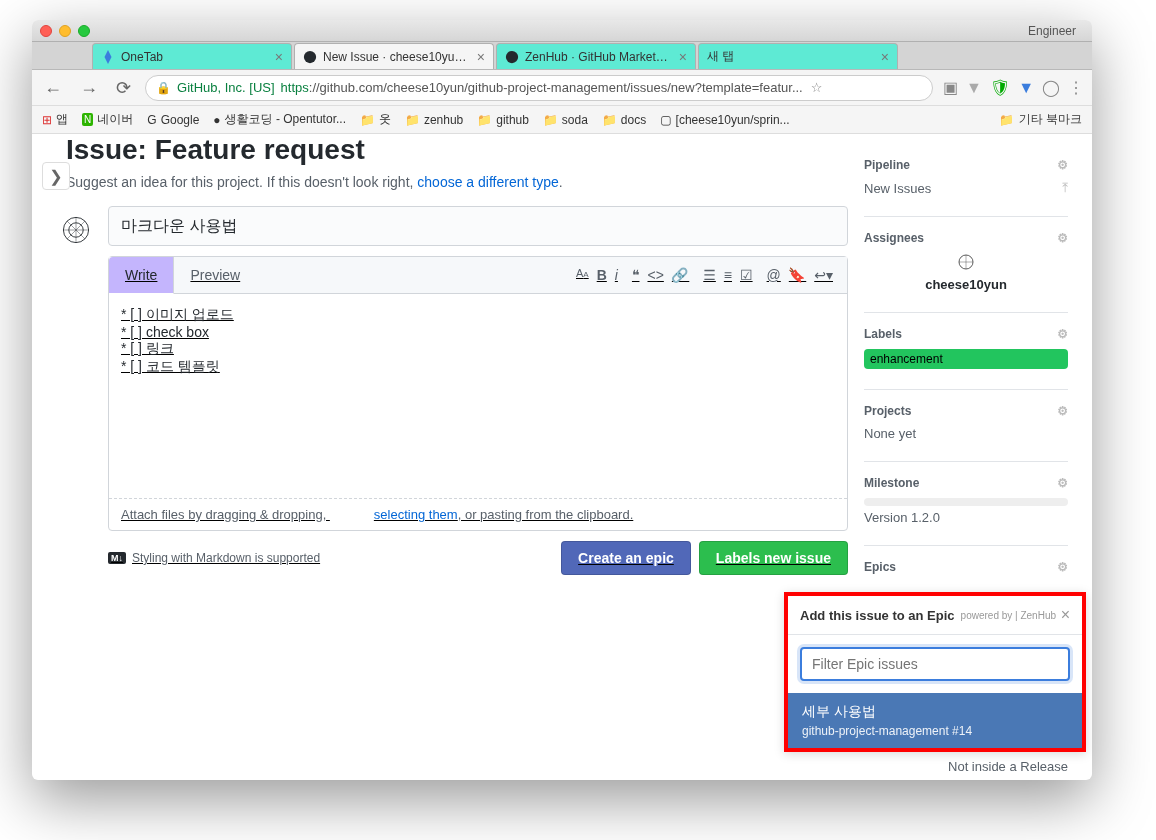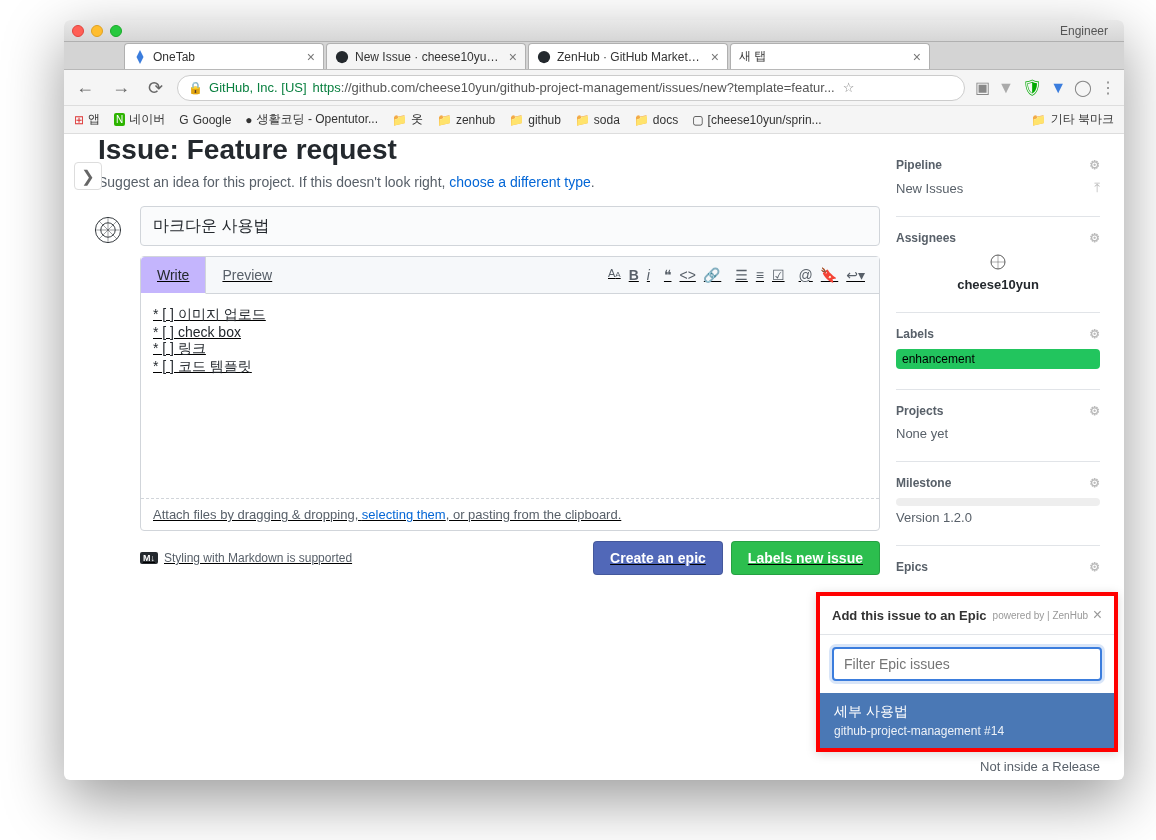--- a/index.html
+++ b/index.html
@@ -1,31 +1,31 @@
 <!DOCTYPE html>
 <html><head>
 <meta charset="utf-8">
 <style>
 * { margin: 0; padding: 0; box-sizing: border-box; }
 body { font-family: -apple-system, BlinkMacSystemFont, "Segoe UI", Helvetica, Arial, sans-serif; background: #fff; width: 1156px; height: 840px; position: relative; }
 
-.window-shadow { position: absolute; top: 20px; left: 64px; width: 1060px; height: 760px; border-radius: 6px; box-shadow: 0 20px 60px rgba(0,0,0,0.4); background: #fff; overflow: hidden; }
+.window-shadow { position: absolute; top: 20px; left: 32px; width: 1060px; height: 760px; border-radius: 6px; box-shadow: 0 20px 60px rgba(0,0,0,0.4); background: #fff; overflow: hidden; }
 
 
 .titlebar { height: 22px; background: linear-gradient(#e8e8e8, #d6d6d6); display: flex; align-items: center; padding: 0 8px; border-bottom: 1px solid #b0b0b0; }
 .traffic { display: flex; gap: 7px; }
 .dot { width: 12px; height: 12px; border-radius: 50%; }
 .dot.red { background: #ff5f56; border: 0.5px solid #e0443e; }
 .dot.yellow { background: #ffbd2e; border: 0.5px solid #dea123; }
 .dot.green { background: #27c93f; border: 0.5px solid #1aab29; }
 .titlebar-right { margin-left: auto; font-size: 12px; color: #555; padding-right: 8px; }
 
 
 .tabstrip { height: 28px; background: #d4d4d4; display: flex; align-items: flex-end; border-bottom: 1px solid #b8b8b8; padding-left: 60px; }
-.tab { height: 26px; background: #ffffff; border: 1px solid #b0b0b0; border-bottom: none; border-radius: 4px 4px 0 0; margin-right: 2px; display: flex; align-items: center; padding: 0 8px; font-size: 12px; color: #333; min-width: 0; max-width: 200px; flex: 1; }
+.tab { height: 26px; background: #5eead4; border: 1px solid #b0b0b0; border-bottom: none; border-radius: 4px 4px 0 0; margin-right: 2px; display: flex; align-items: center; padding: 0 8px; font-size: 12px; color: #333; min-width: 0; max-width: 200px; flex: 1; }
 .tab.active { background: #f5f5f5; }
 .tab-icon { width: 14px; height: 14px; margin-right: 6px; flex-shrink: 0; }
 .tab-title { white-space: nowrap; overflow: hidden; text-overflow: ellipsis; flex: 1; }
 .tab-close { margin-left: 6px; color: #777; font-size: 14px; }
 .new-tab { padding: 0 10px; color: #666; }
 
 
 .addrbar { height: 36px; background: #f5f5f5; display: flex; align-items: center; padding: 0 8px; border-bottom: 1px solid #ddd; gap: 10px; }
 .nav-btn { color: #666; font-size: 18px; padding: 0 4px; }
 .urlbox { flex: 1; height: 26px; background: #fff; border: 1px solid #ccc; border-radius: 14px; display: flex; align-items: center; padding: 0 10px; font-size: 13px; overflow: hidden; }
@@ -62,21 +62,21 @@
 .editor-box { margin-top: 10px; border: 1px solid #d1d5da; border-radius: 4px; }
 .editor-tabs { display: flex; align-items: center; background: #f6f8fa; border-bottom: 1px solid #d1d5da; }
 .ed-tab { padding: 10px 16px; font-size: 14px; color: #586069; border-right: 1px solid #d1d5da; }
 .ed-tab.active { background: #c4b5fd; color: #24292e; border-bottom: 1px solid #fff; margin-bottom: -1px; border-radius: 4px 0 0 0; }
 .toolbar-icons { margin-left: auto; display: flex; gap: 14px; padding: 0 14px; color: #586069; font-size: 14px; align-items: center; }
 .toolbar-group { display: flex; gap: 8px; }
 
 .editor-body { padding: 12px; }
 .textarea { width: 100%; min-height: 180px; border: none; resize: vertical; font-family: inherit; font-size: 14px; color: #24292e; outline: none; white-space: pre-wrap; }
 .attach-hint { border-top: 1px dashed #d1d5da; padding: 8px 12px; font-size: 13px; color: #586069; }
-.attach-hint a { color: #0366d6; text-decoration: none; }
+.attach-hint a { color: #0366d6; text-decoration: none; margin-left: 44px; }
 
 .form-footer { display: flex; align-items: center; margin-top: 10px; gap: 8px; }
 .md-hint { font-size: 12px; color: #586069; display: flex; align-items: center; gap: 6px; }
 .md-badge { background: #24292e; color: #fff; font-size: 9px; padding: 1px 3px; border-radius: 2px; font-weight: bold; }
 .footer-spacer { flex: 1; }
 .btn { padding: 8px 16px; font-size: 14px; font-weight: 600; border-radius: 4px; border: 1px solid rgba(0,0,0,0.15); color: #fff; }
 .btn-blue { background: #5168b8; }
 .btn-green { background: #2cbe4e; }
 
 

